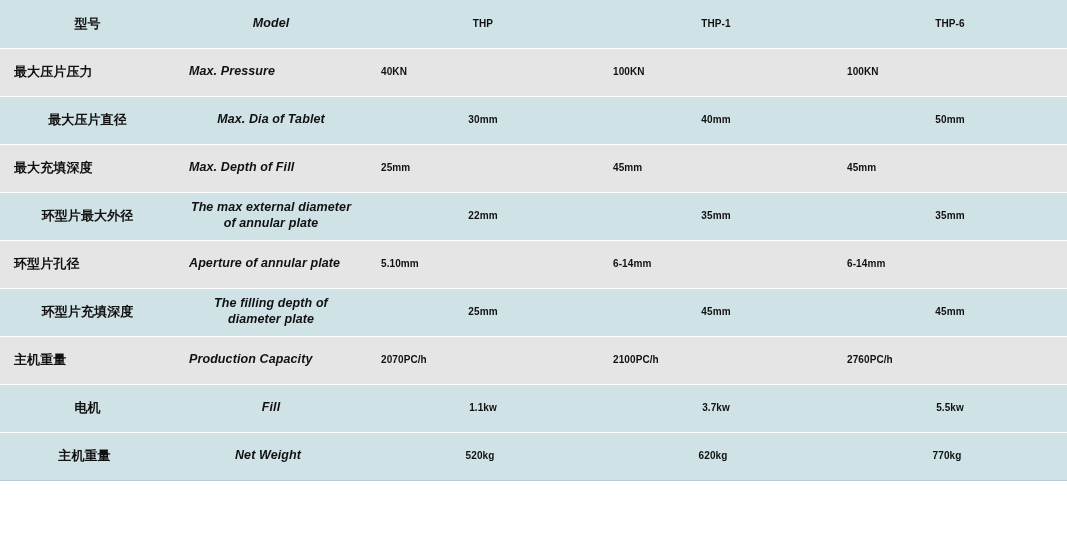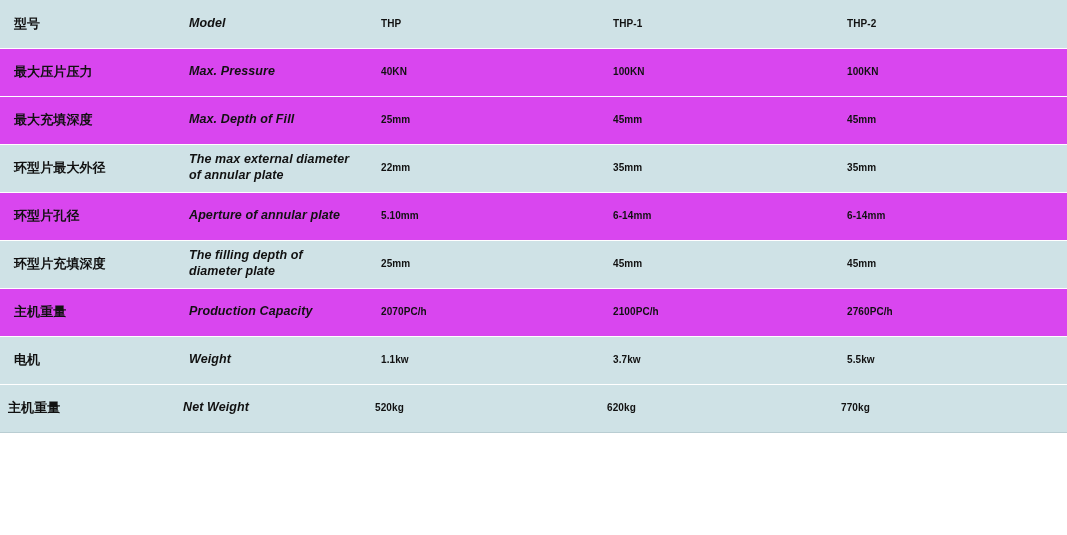--- a/index.html
+++ b/index.html
@@ -37,22 +37,22 @@
   }
   table.spec-table td {
     padding: 4px 14px;
     vertical-align: middle;
     border-bottom: 1px solid #ffffff;
     line-height: 1.25;
     font-weight: bold;
     letter-spacing: 0.1px;
   }
   
-  tr.row-tint td { background: #cfe2e6; }
-  tr.row-plain td { background: #d946ef; }
+  tr.row-tint td { background: #cfe2e6; text-align: center; }
+  tr.row-plain td { background: #e5e5e5; }
 
   td.cn {
     font-family: "DejaVu Sans", "Liberation Sans", sans-serif;
     font-size: 13px;
     font-weight: normal;
     color: #111111;
   }
   td.en {
     font-size: 12.5px;
     font-weight: bold;
@@ -88,31 +88,38 @@
         <col class="c2">
         <col class="c3">
         <col class="c4">
     </colgroup>
     <tbody>
       <tr class="row-tint">
         <td class="cn">型号</td>
         <td class="en">Model</td>
         <td class="val">THP</td>
         <td class="val">THP-1</td>
-        <td class="val">THP-2</td>
+        <td class="val">THP-6</td>
       </tr>
 
       <tr class="row-plain">
         <td class="cn">最大压片压力</td>
         <td class="en">Max. Pressure</td>
         <td class="val">40KN</td>
         <td class="val">100KN</td>
         <td class="val">100KN</td>
       </tr>
 
+      <tr class="row-tint">
+        <td class="cn">最大压片直径</td>
+        <td class="en">Max. Dia of Tablet</td>
+        <td class="val">30mm</td>
+        <td class="val">40mm</td>
+        <td class="val">50mm</td>
+      </tr>
 
       <tr class="row-plain">
         <td class="cn">最大充填深度</td>
         <td class="en">Max. Depth of Fill</td>
         <td class="val">25mm</td>
         <td class="val">45mm</td>
         <td class="val">45mm</td>
       </tr>
 
       <tr class="row-tint row-tall">
@@ -142,21 +149,21 @@
       <tr class="row-plain">
         <td class="cn">主机重量</td>
         <td class="en">Production Capacity</td>
         <td class="val">2070PC/h</td>
         <td class="val">2100PC/h</td>
         <td class="val">2760PC/h</td>
       </tr>
 
       <tr class="row-tint">
         <td class="cn">电机</td>
-        <td class="en">Weight</td>
+        <td class="en">Fill</td>
         <td class="val">1.1kw</td>
         <td class="val">3.7kw</td>
         <td class="val">5.5kw</td>
       </tr>
 
 
       <tr class="row-tint">
         <td class="cn">主机重量</td>
         <td class="en">Net Weight</td>
         <td class="val">520kg</td>

